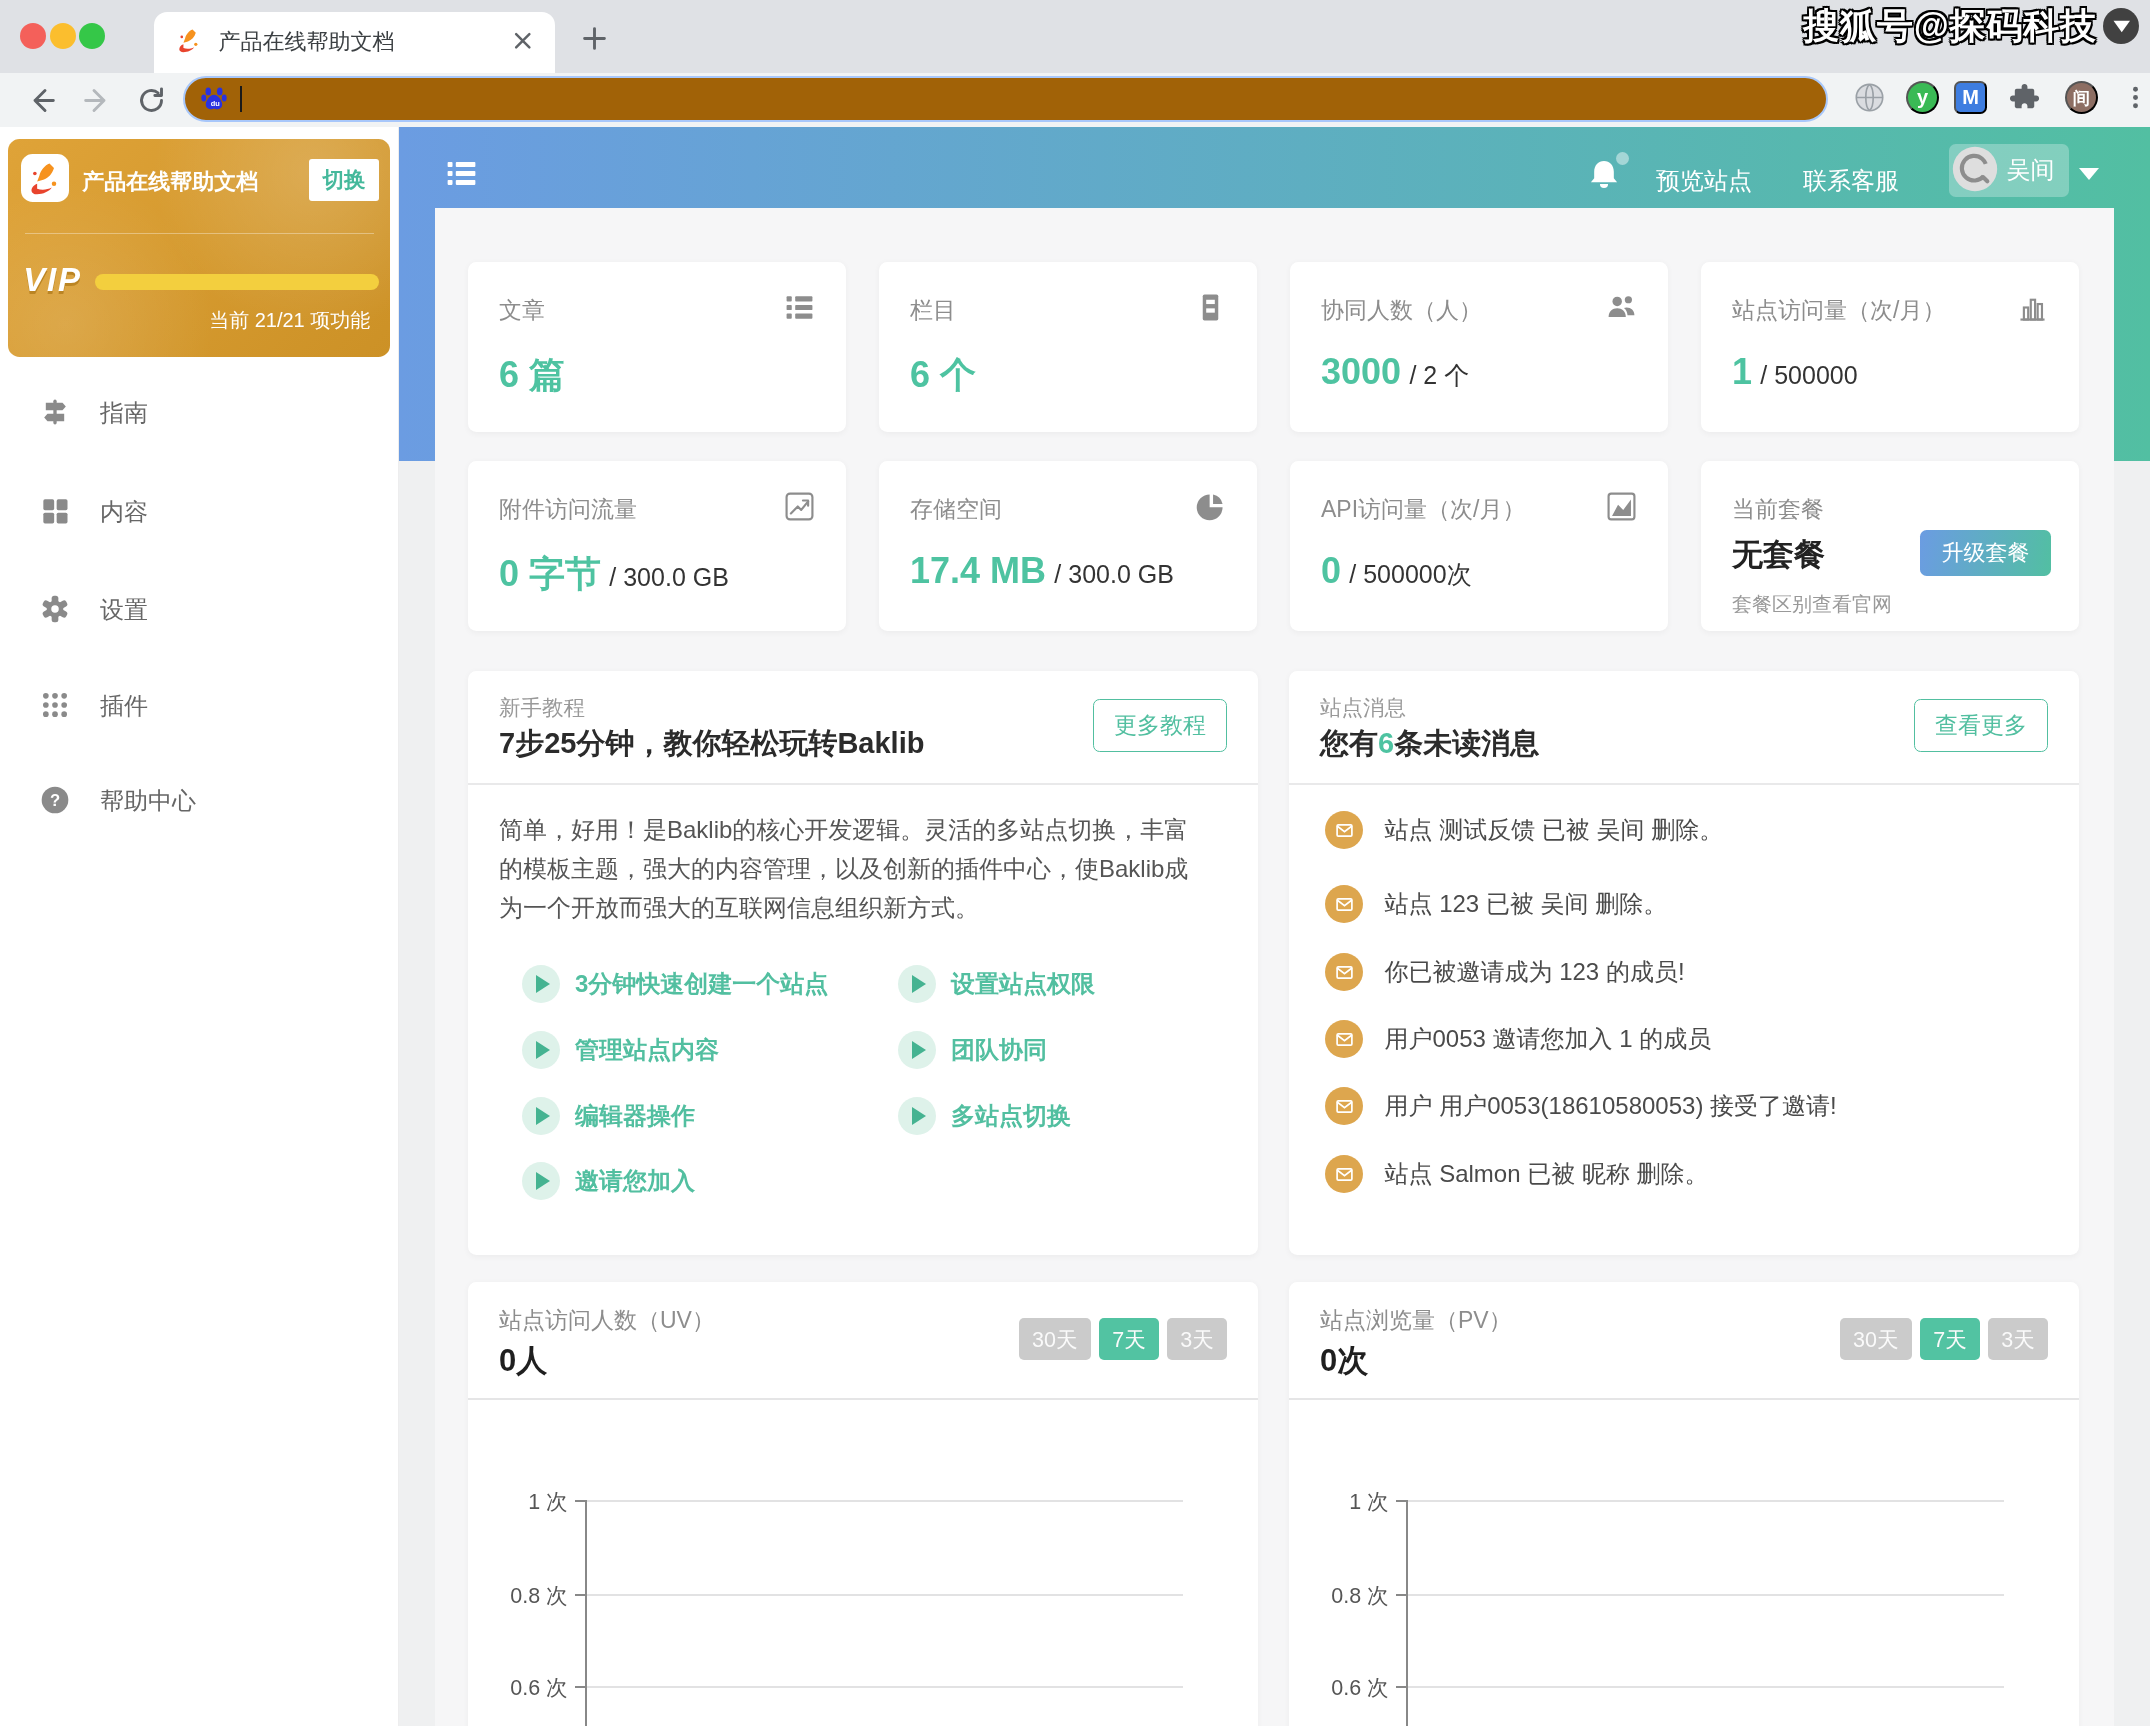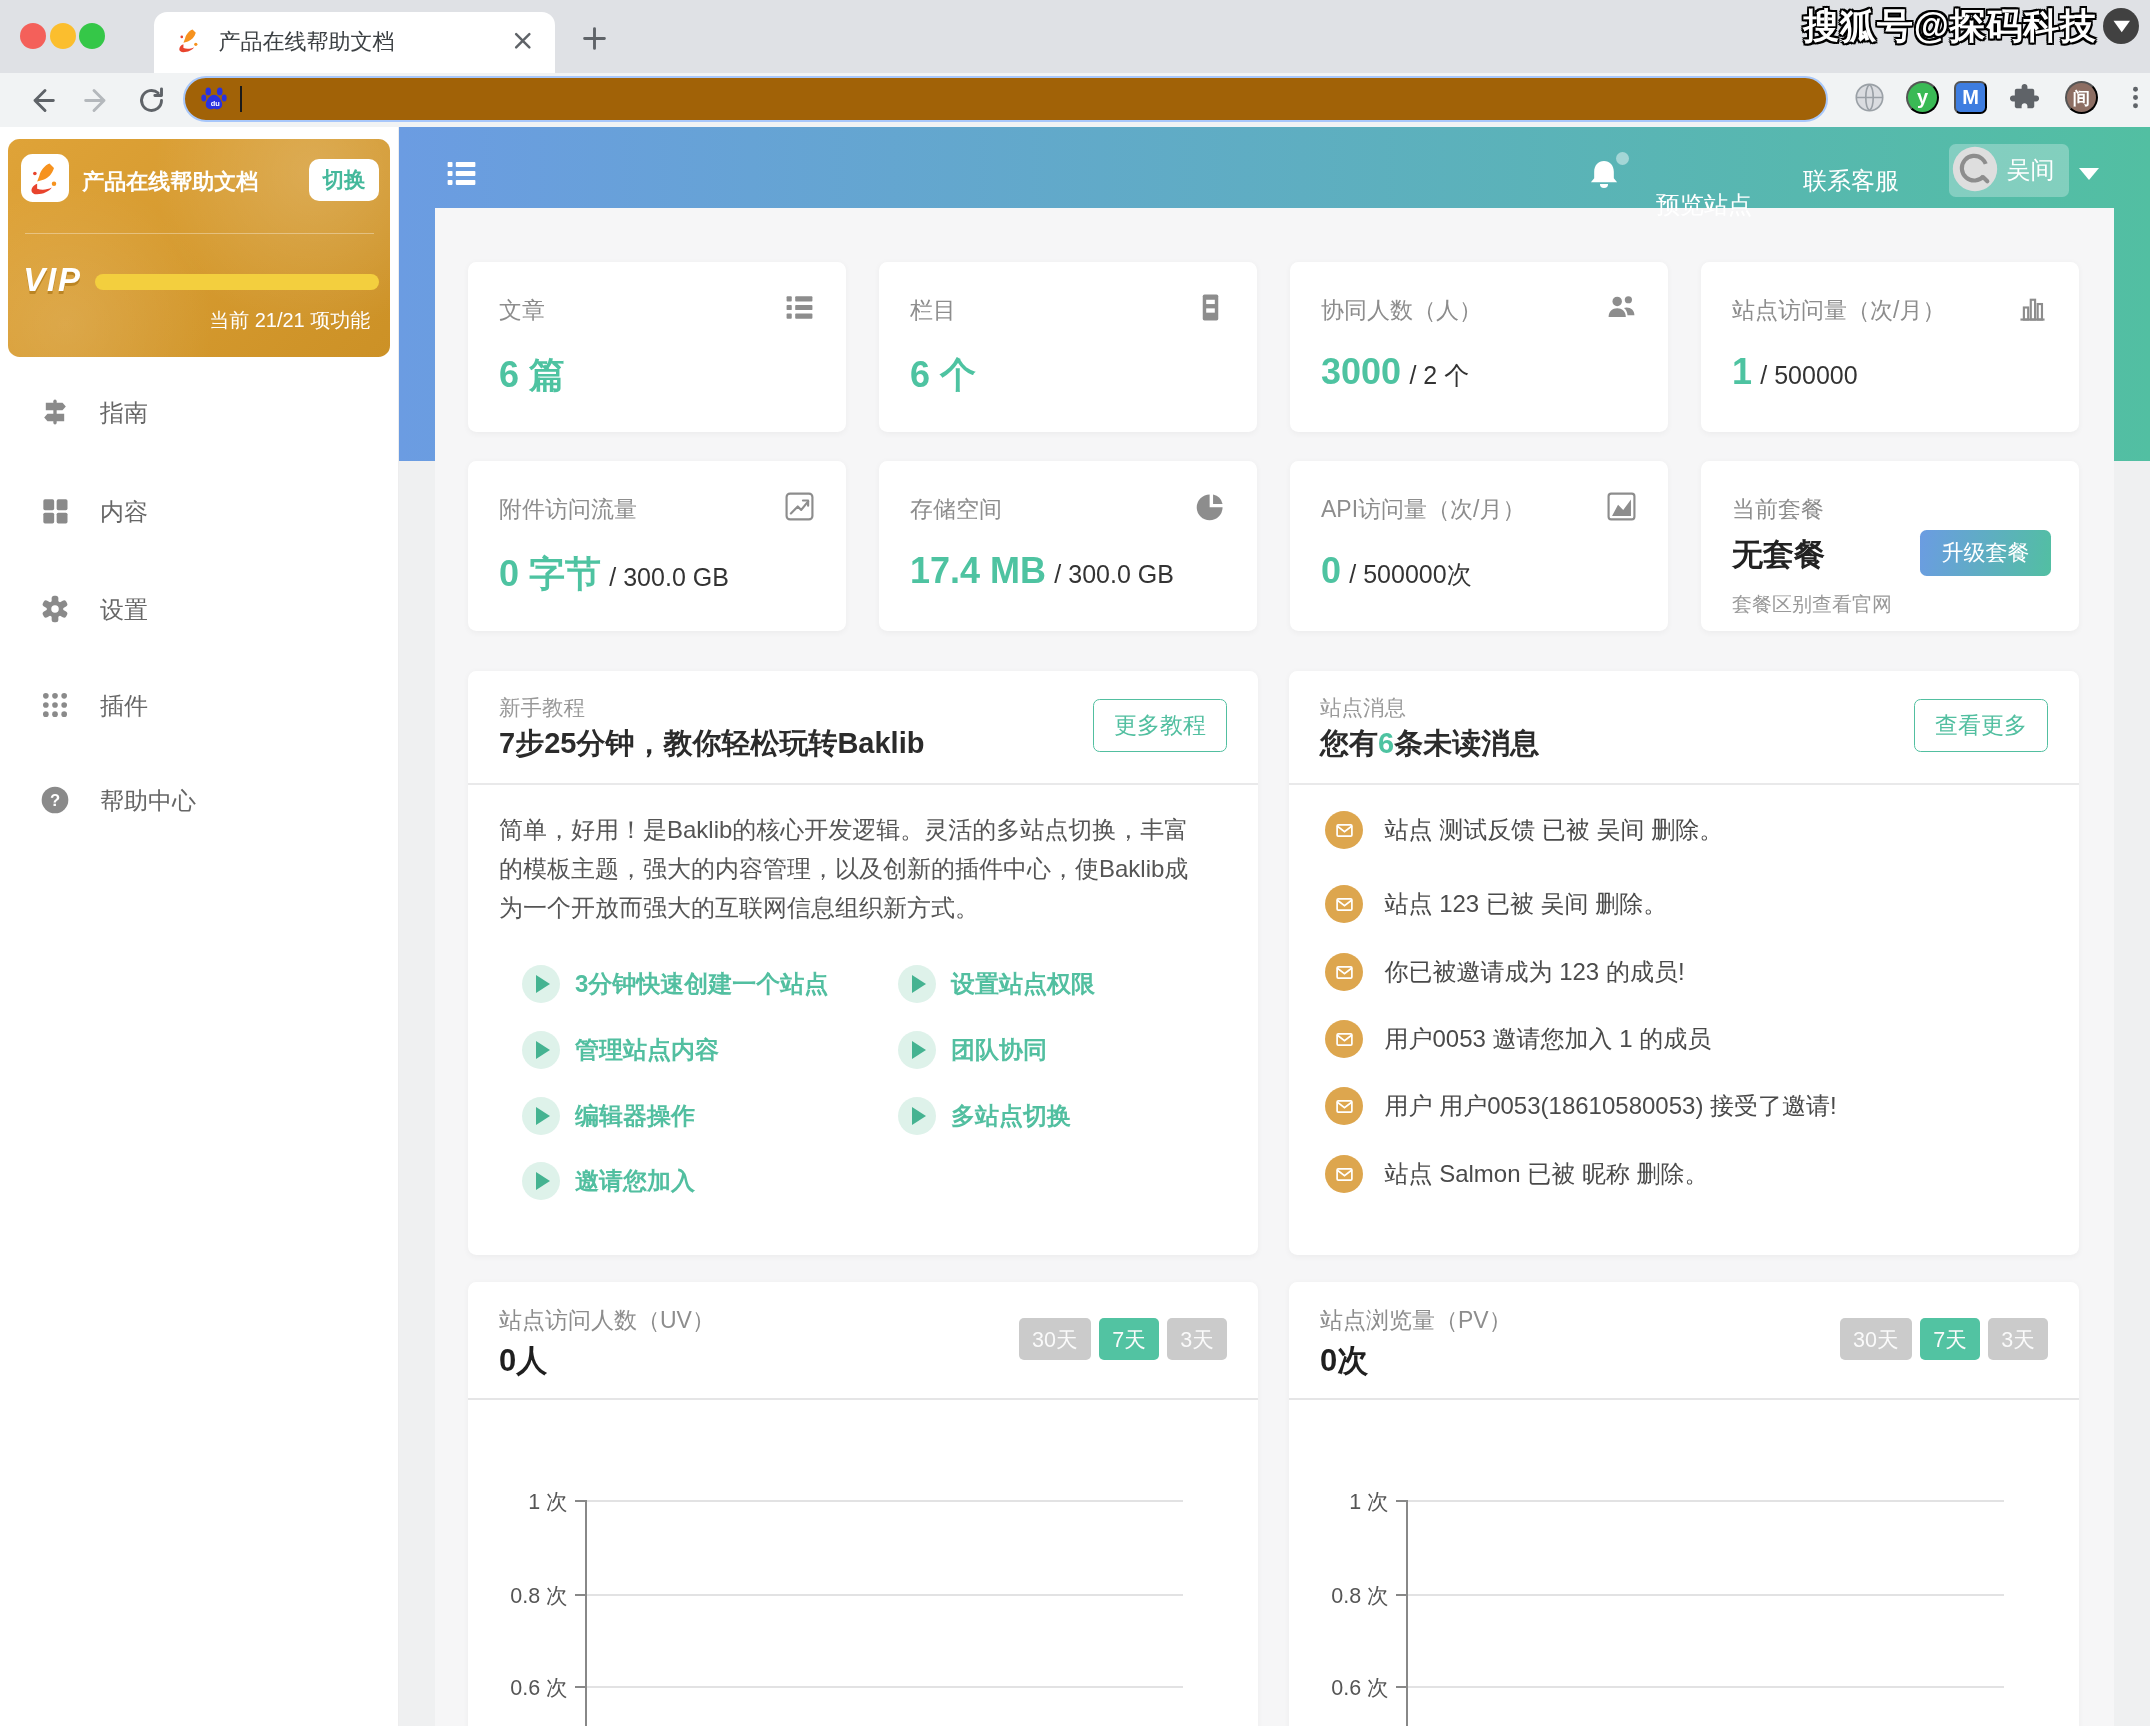--- a/index.html
+++ b/index.html
@@ -29,39 +29,39 @@
   .wm-badge { width:36px; height:36px; border-radius:50%; background:#414141; display:flex; align-items:center; justify-content:center; }
 
   
   .sidebar { position:absolute; left:0; top:127px; width:399px; bottom:0; background:#fff; border-right:1.7px solid #ededee; }
   .vip-card { position:absolute; left:8.3px; top:11.6px; width:382px; height:218px; border-radius:11.6px; overflow:hidden;
     background:radial-gradient(circle at 80% 15%, rgba(255,255,255,.18), rgba(255,255,255,0) 45%),
                radial-gradient(circle at 15% 85%, rgba(255,255,255,.12), rgba(255,255,255,0) 40%),
                linear-gradient(135deg,#dfa338,#cc9126); }
   .logo-tile { position:absolute; left:12.4px; top:15.7px; width:48px; height:48px; background:#fff; border-radius:11.6px; display:flex; align-items:center; justify-content:center; }
   .site-title { position:absolute; left:74px; top:28px; font-size:22px; font-weight:bold; color:#fff; }
-  .switch-btn { position:absolute; right:11.6px; top:20px; background:#fff; color:#45b99c; font-size:21.5px; font-weight:bold; padding:6.6px 13.2px; border-radius:10px; border:none; }
+  .switch-btn { position:absolute; right:11.6px; top:20px; background:#fff; color:#45b99c; font-size:21.5px; font-weight:bold; padding:6.6px 13.2px; border-radius:3px; border:none; }
   .vip-div { position:absolute; left:16.5px; right:16.5px; top:94px; height:1.7px; background:rgba(255,255,255,.35); }
   .vip-mark { position:absolute; left:15px; top:122px; font-size:33px; font-weight:900; font-style:italic; color:#fff; letter-spacing:1.7px; text-shadow:0 2.5px 0 rgba(160,105,10,.55); }
   .vip-bar { position:absolute; left:87px; top:135px; width:284px; height:16.5px; border-radius:8.3px; background:#f3cf3e; }
   .vip-cap { position:absolute; right:20px; top:168px; font-size:20px; color:#fff; }
   .side-item { position:absolute; left:0; width:100%; height:40px; display:flex; align-items:center; padding-left:40px; gap:30px; }
   .side-item .lbl { font-size:24px; color:#666;text-align:center; }
   .si-0{top:266px;} .si-1{top:365px;} .si-2{top:463px;} .si-3{top:559px;} .si-4{top:654px;}
 
   
   .main { position:absolute; left:399px; top:127px; right:0; bottom:0; background:#eff0f1; }
   .band { position:absolute; left:0; top:0; width:1752px; height:334px; background:linear-gradient(90deg,#6b9ce2,#52bfa2); }
   .panel { position:absolute; left:36px; top:81px; width:1679px; bottom:0; background:#f6f6f7; }
 
   .nav-list-icon { position:absolute; left:47px; top:31px; }
   .bell { position:absolute; left:1187px; top:30px; }
   .bell-dot { position:absolute; left:1217px; top:25px; width:13.2px; height:13.2px; border-radius:50%; background:rgba(255,255,255,.45); }
   .nav-link { position:absolute; top:38px; font-size:24px; color:#fff; }
-  .nl-preview{ left:1257px;margin-top:24px; } .nl-contact{ left:1404px; }
+  .nl-preview{ left:1257px; } .nl-contact{ left:1404px; }
   .user-chip { position:absolute; left:1550px; top:16.5px; width:120px; height:53px; background:rgba(255,255,255,.28); border-radius:6.6px; display:flex; align-items:center; padding-left:3.3px; gap:8.3px; }
   .user-name { font-size:24px; color:#fff; }
   .caret-down { position:absolute; left:1680px; top:41px; width:0; height:0; border-left:10px solid transparent; border-right:10px solid transparent; border-top:12.4px solid #fff; }
 
   .card { position:absolute; background:#fff; border-radius:8.3px; box-shadow:0 1.7px 6.6px rgba(0,0,0,.045); }
   .stat-card { width:378px; height:170px; }
   .sc-1{left:69px;} .sc-2{left:480px;} .sc-3{left:891px;} .sc-4{left:1302px;}
   .row1{top:135px;} .row2{top:334px;}
   .stat-label { position:absolute; left:31px; top:33px; font-size:23px; color:#8d8d8d; }
   .stat-icon { position:absolute; right:31px; top:30px; }

